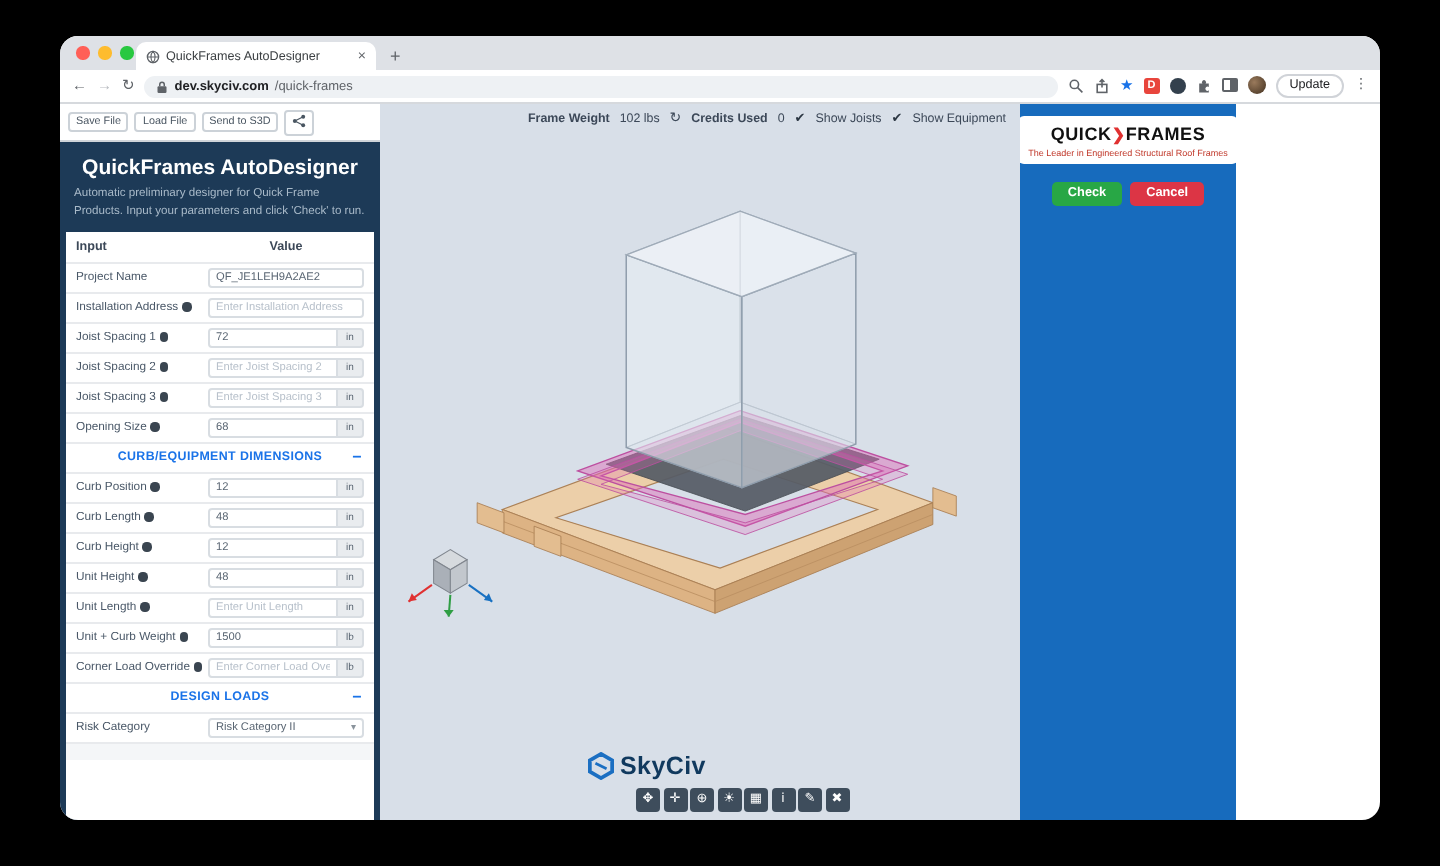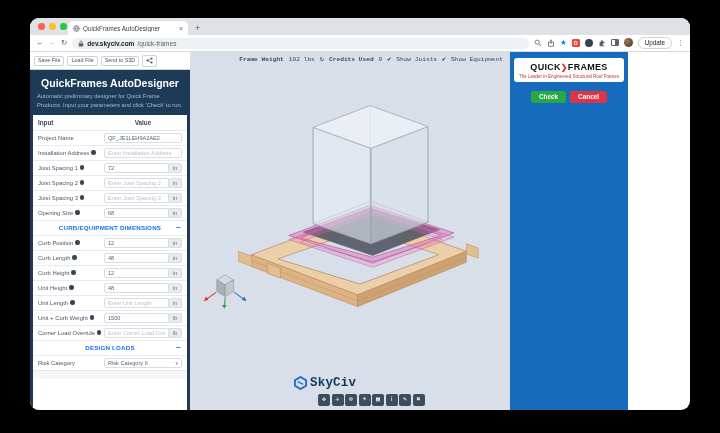--- a/index.html
+++ b/index.html
@@ -27,22 +27,22 @@
   .extDot{width:8px;height:8px;border-radius:50%;background:#33404d;}
   .panelic{width:8px;height:7px;border:1px solid #5f6368;border-radius:1px;box-sizing:border-box;position:relative;}
   .panelic:after{content:"";position:absolute;right:0;top:0;bottom:0;width:2.5px;background:#5f6368;}
   .avatar{width:9px;height:9px;border-radius:50%;background:radial-gradient(circle at 35% 35%,#9a7a5c,#41301f);}
   .update{border:1px solid #d0d3d8;border-radius:7px;font-size:6.3px;color:#202124;padding:1.5px 6px;background:#fff;line-height:1;}
   .dots{font-size:7px;color:#5f6368;line-height:1;}
 
   
   .content{display:flex;height:358px;}
   .sidebar{width:160px;background:#1d3a57;display:flex;flex-direction:column;overflow:hidden;}
-  .viewport{width:320px;background:#d8dfe8;position:relative;overflow:hidden;font-family:Liberation Mono, monospace;}
-  .rpanel{width:118px;background:#176bbd;display:flex;flex-direction:column;align-items:center;}
+  .viewport{width:320px;background:#d8dfe8;position:relative;overflow:hidden;}
+  .rpanel{width:108px;background:#176bbd;display:flex;flex-direction:column;align-items:center;}
 
   
   .side-toolbar{background:#fff;border-bottom:1px solid #d0d4d9;display:flex;align-items:center;gap:3px;padding:2.5px 4px;}
   .sbtn{border:1px solid #ccd2d8;border-radius:2px;background:#fff;color:#4a5662;font-size:5.4px;padding:1.5px 3px;line-height:1;font-family:inherit;}
   .sbtn.icon{padding:1px 3px;}
   .side-title{color:#fff;font-size:10.5px;font-weight:bold;text-align:center;margin:7px 4px 3px;}
   .side-sub{color:#a9bac9;font-size:5.8px;line-height:1.4;padding:0 7px;margin-bottom:6px;}
   .card{background:#fff;margin:0 3px;flex:1;display:flex;flex-direction:column;overflow:hidden;}
   .thead{display:flex;align-items:center;height:15px;padding:0 5px;font-size:6.3px;font-weight:bold;color:#3c4858;}
   .thead .hi{flex:1;}

